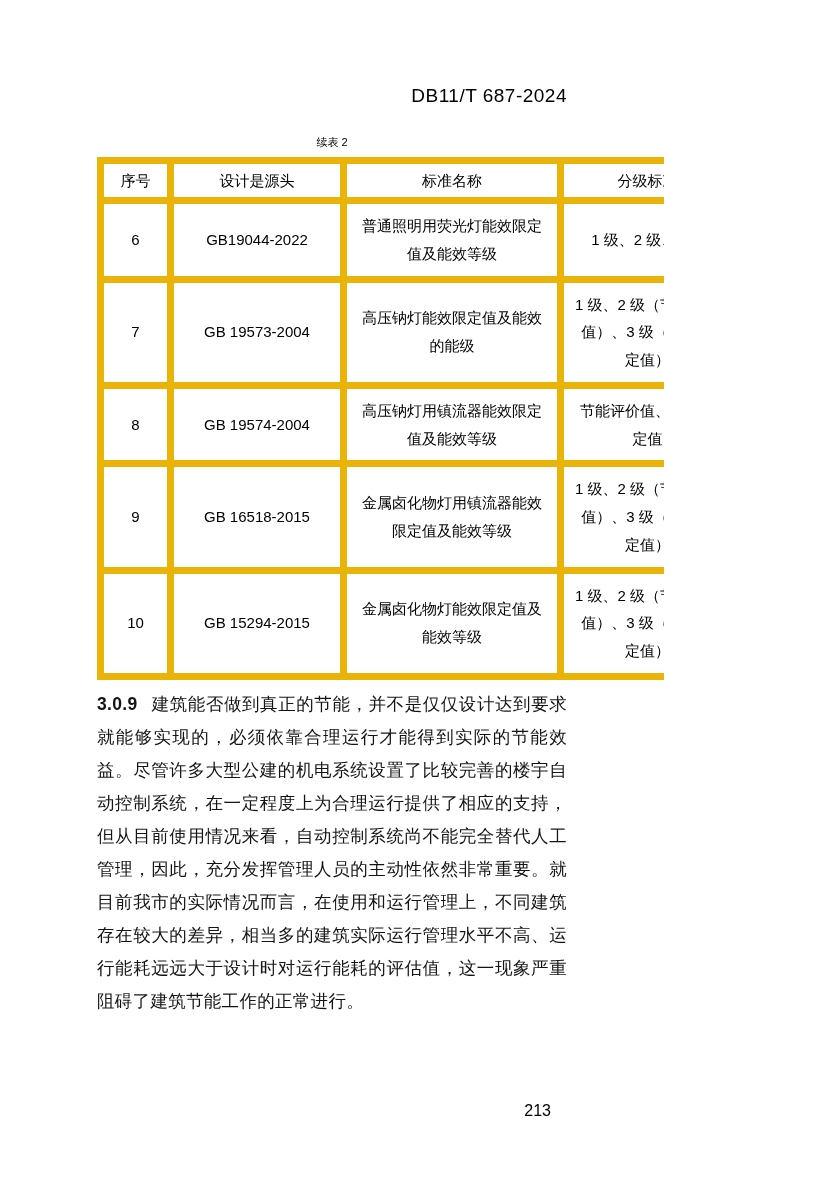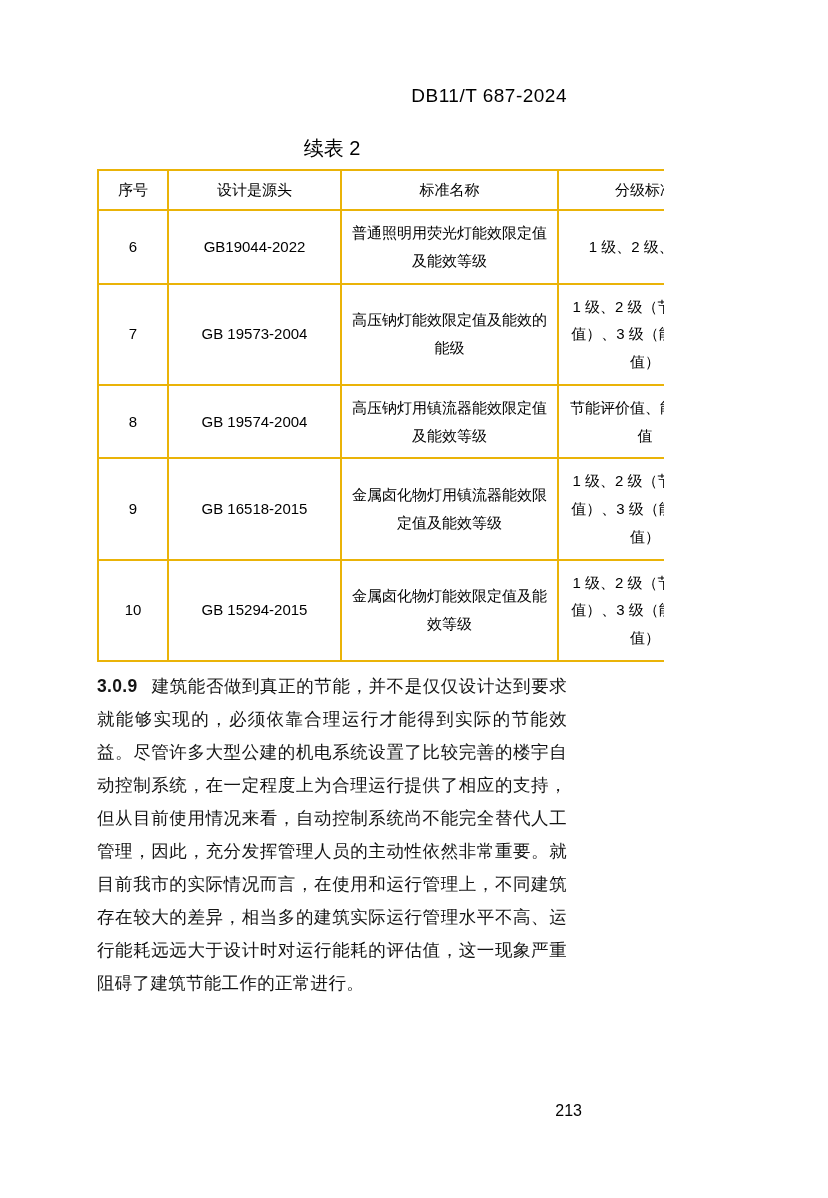--- a/index.html
+++ b/index.html
@@ -18,34 +18,34 @@
   }
   .doc-code {
     text-align: right;
     font-size: 19px;
     letter-spacing: 0.5px;
     color: #000000;
     margin-bottom: 28px;
   }
   .table-caption {
     text-align: center;
-    font-size: 20px;
+    font-size: 11px;
     color: #000000;
     margin-bottom: 7px;
   }
   table.standards {
     width: 634px;
     border-collapse: collapse;
     table-layout: fixed;
     font-size: 15px;
     color: #000000;
   }
   table.standards th,
   table.standards td {
-    border: 2px solid #eab308;
+    border: 7px solid #eab308;
     text-align: center;
     vertical-align: middle;
     padding: 8px 10px;
     line-height: 1.85;
     font-weight: normal;
   }
   table.standards tr.head-row { height: 40px; }
   table.standards tr.head-row th { line-height: 1.2; padding: 4px 6px; }
   col.c-no   { width: 70px; }
   col.c-code { width: 173px; }
@@ -62,21 +62,21 @@
     letter-spacing: 0.3px;
   }
   .body-text p { margin: 0; }
   .clause-number {
     font-weight: bold;
     margin-right: 14px;
   }
   p.indented { text-indent: 2em; }
   .page-number {
     position: absolute;
-    right: 82px;
+    right: 113px;
     bottom: 78px;
     font-size: 16px;
     color: #000000;
   }
 </style>
 </head>
 <body>
 
 <div class="page">
 

